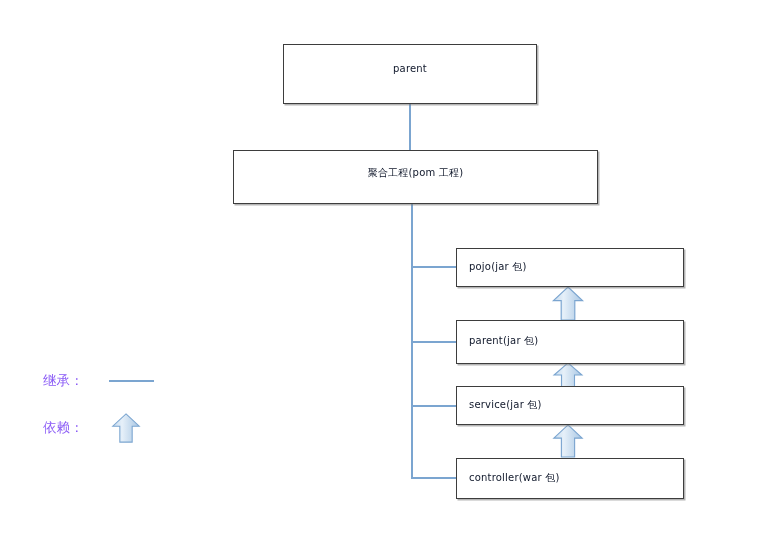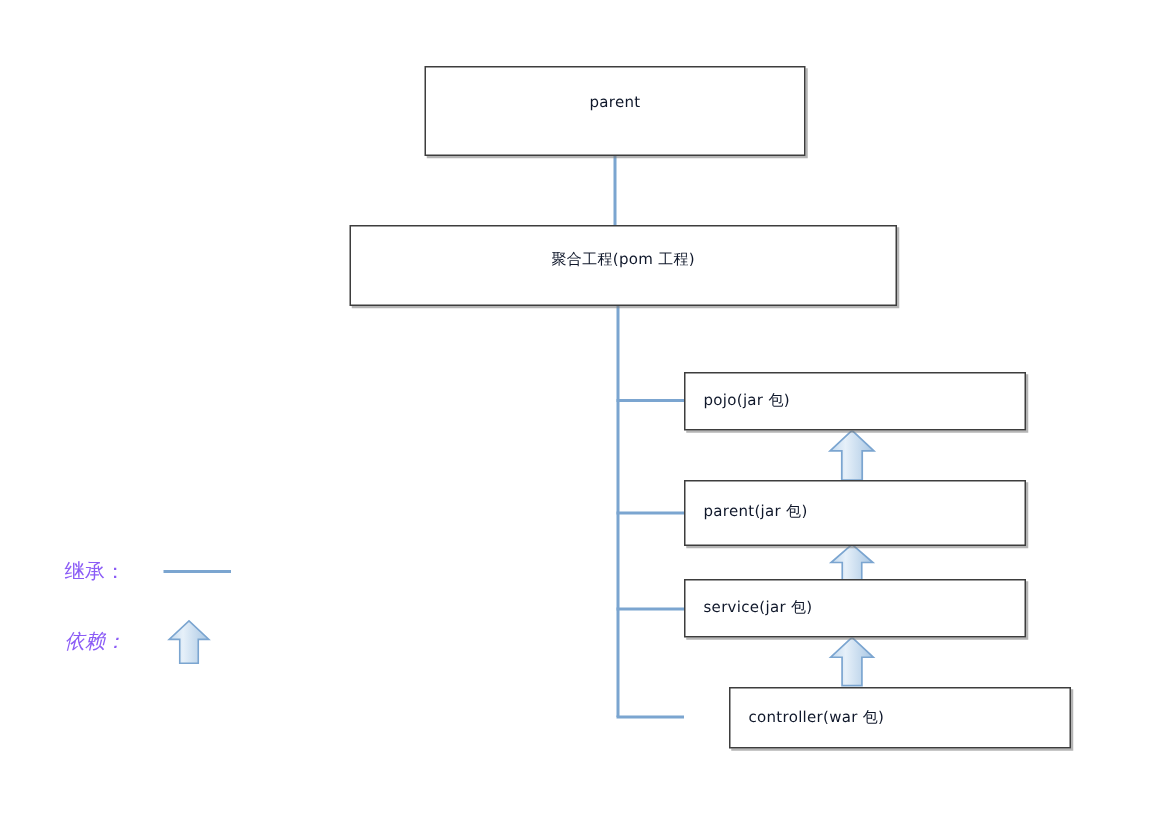--- a/index.html
+++ b/index.html
@@ -54,21 +54,21 @@
 
   #box-pojo        { left: 456px; top: 248px; width: 228px; height: 39px; }
   #box-pojo .box-label        { top: 11px; }
 
   #box-mapper      { left: 456px; top: 320px; width: 228px; height: 44px; }
   #box-mapper .box-label      { top: 13px; }
 
   #box-service     { left: 456px; top: 386px; width: 228px; height: 39px; }
   #box-service .box-label     { top: 11px; }
 
-  #box-controller  { left: 456px; top: 458px; width: 228px; height: 41px; margin-left: 30px; }
+  #box-controller  { left: 456px; top: 458px; width: 228px; height: 41px; }
   #box-controller .box-label  { top: 12px; }
 
   
   .conn {
     position: absolute;
     background: #7ba5d0;
   }
   .conn-v { width: 2px; }
   .conn-h { height: 2px; }
 
@@ -100,21 +100,21 @@
     top: 372px;
     width: 180px;
   }
   .legend-row {
     position: absolute;
     left: 0;
     display: flex;
     align-items: center;
   }
   #legend-row-inherit { top: 0px; }
-  #legend-row-depend  { top: 41px; font-style: italic; }
+  #legend-row-depend  { top: 41px; }
 
   .legend-label {
     font-size: 13.5px;
     color: #8b5cf6;
     white-space: nowrap;
     width: 60px;
   }
   .legend-line {
     width: 45px;
     height: 2px;

